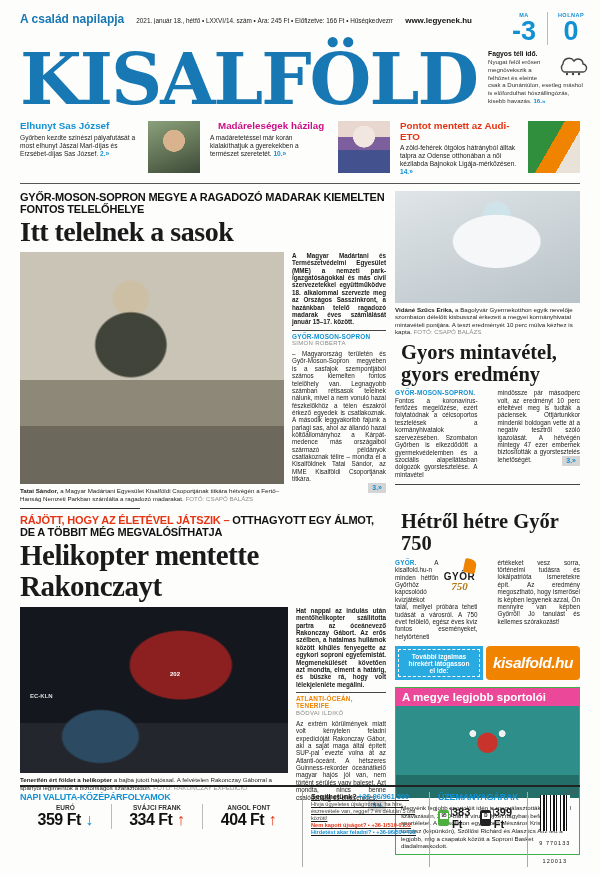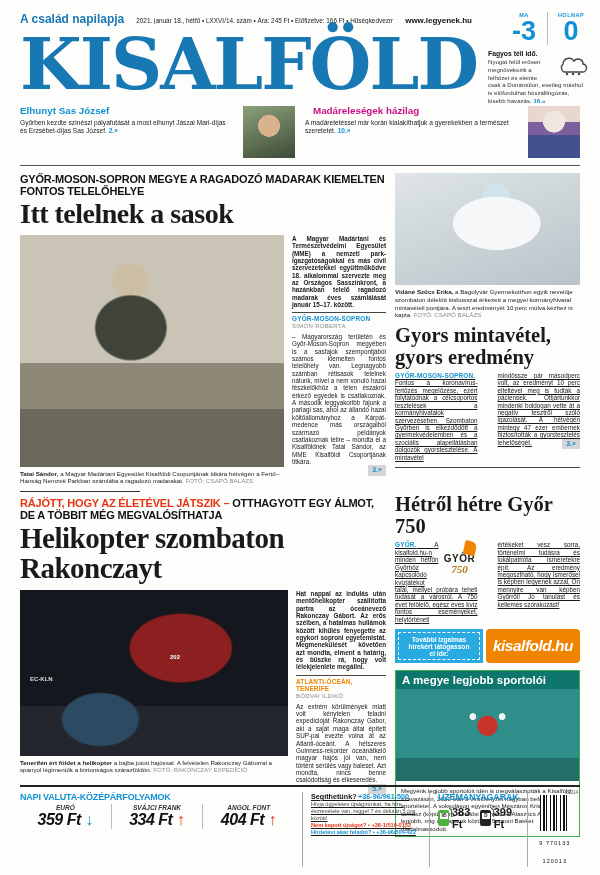--- a/index.html
+++ b/index.html
@@ -11,21 +11,21 @@
   }
   
   .topbar{ display:flex; align-items:baseline; gap:12px; padding-right:108px; }
   .tagline{ color:#1878b4; font-weight:bold; font-size:12px; white-space:nowrap; }
   .dateline{ font-size:6.4px; color:#222; flex:1; white-space:nowrap; overflow:hidden; }
   .website{ font-weight:bold; font-size:8px; color:#111; white-space:nowrap; }
   
   .masthead{
     font-family:"DejaVu Serif","Liberation Serif",serif; font-weight:bold;
     color:#1878b4; font-size:71px; letter-spacing:-2px; line-height:1.02;
-    margin-top:2px; margin-right:104px; white-space:nowrap;
+    margin-top:17px; margin-right:104px; white-space:nowrap;
   }
   
   .weather{ position:absolute; top:12px; right:12px; width:100px; }
   .temps{ display:flex; justify-content:flex-end; gap:6px; }
   .temp-col{ text-align:center; min-width:34px; }
   .temp-col .lab{ display:block; font-size:5.5px; font-weight:bold; color:#1191d4; letter-spacing:.5px; }
   .temp-col .val{ display:block; font-size:27px; font-weight:bold; color:#1191d4; line-height:1; }
   .temp-sep{ width:1px; background:#bbb; }
   .forecast{ margin-top:5px; font-size:6.1px; line-height:1.25; color:#333; position:relative; }
   .forecast .cloud{ float:right; margin:0 0 2px 3px; }
@@ -43,21 +43,21 @@
   .ph-child{ background:radial-gradient(circle at 50% 30%, #f2e7e0 0 24%, rgba(0,0,0,0) 25%), linear-gradient(180deg,#e8d7cf 0 30%, #7d5f9e 30% 55%, #44518f 55%); }
   .ph-handball{ background:linear-gradient(120deg,#2f8f3c 0 45%, #f08300 45% 70%, #e9e2d8 70%); }
   
   .main{ display:flex; gap:9px; margin-top:7px; }
   .col-left{ width:366px; flex:0 0 366px; }
   .col-right{ flex:1; }
   .kicker{ font-size:11px; font-weight:bold; letter-spacing:-0.2px; color:#111; }
   .kicker .kr{ color:#e63312; }
   .h-xl{ font-family:"Liberation Serif",serif; font-weight:bold; font-size:28px; letter-spacing:-0.5px; line-height:1.05; margin:2px 0 6px 0; }
   .h-l{ font-family:"Liberation Serif",serif; font-weight:bold; font-size:29px; letter-spacing:-0.5px; line-height:1.05; margin:2px 0 6px 0; }
-  .h-m{ font-family:"Liberation Serif",serif; font-weight:bold; font-size:20.5px; line-height:1.08; margin:5px 0 4px 0; }
+  .h-m{ font-family:"Liberation Serif",serif; font-weight:bold; font-size:20.5px; line-height:1.08; margin:5px 0 4px 6px; }
   .art-row{ display:flex; gap:8px; }
   .photo-col{ flex:0 0 264px; width:264px; }
   .photo-col2{ flex:0 0 268px; width:268px; }
   .txt-col{ flex:1; font-size:6.3px; line-height:1.17; text-align:justify; }
   .intro{ font-weight:bold; }
   .locblock{ border-top:1px solid #444; margin:4px 0 3px 0; padding-top:2px; }
   .loclabel{ color:#1191d4; font-weight:bold; font-size:6.4px; letter-spacing:.2px; }
   .loclabel.orange{ color:#f08300; }
   .byline{ color:#8a8a8a; font-size:6px; letter-spacing:.3px; display:block; }
   .pref{ float:right; background:#d5d5d5; color:#1191d4; font-weight:bold; font-size:7px; padding:1px 4px; margin-left:4px; }
@@ -72,47 +72,47 @@
       radial-gradient(ellipse at 55% 45%, #f6f7f8 0 30%, rgba(0,0,0,0) 31%),
       radial-gradient(circle at 55% 22%, #cfe3ea 0 10%, rgba(0,0,0,0) 11%),
       linear-gradient(160deg,#dfe5e8,#b9c3c8); }
   .photo-heli{ width:268px; height:166px; position:relative; background:
       radial-gradient(ellipse at 60% 35%, #8c1f1f 0 22%, rgba(0,0,0,0) 23%),
       radial-gradient(ellipse at 30% 78%, #2d4a63 0 14%, rgba(0,0,0,0) 15%),
       linear-gradient(180deg,#14171d 0 70%, #23262c 70%); }
   .mark{ position:absolute; color:#ddd; font-size:6px; font-weight:bold; }
   .mark1{ left:10px; top:86px; } .mark2{ left:150px; top:64px; color:#fff; }
   .shortrule{ width:120px; border-top:1px solid #333; margin:6px 0 5px 0; }
-  .cols2{ display:flex; gap:20px; font-size:6.3px; line-height:1.18; text-align:justify;text-decoration:underline; }
+  .cols2{ display:flex; gap:20px; font-size:6.3px; line-height:1.18; text-align:justify; }
   .cols2 > div{ flex:1; }
   .rule-top{ border-top:1px solid #444; margin-top:6px; padding-top:20px; }
   .g750-logo{ float:right; width:36px; height:36px; margin:2px 0 2px 3px; text-align:center; position:relative; }
   .g750-logo .ribbon{ position:absolute; right:2px; top:-2px; width:12px; height:14px; background:#f08300; transform:rotate(12deg); border-radius:2px 6px 2px 2px; }
   .g750-top{ font-weight:bold; font-size:10px; letter-spacing:.5px; display:block; margin-top:10px; }
   .g750-bottom{ font-family:"Liberation Serif",serif; font-style:italic; font-weight:bold; color:#b47718; font-size:11px; display:block; line-height:.8; }
   
   .promo{ display:flex; margin-top:6px; height:34px; }
   .promo-blue{ flex:1; background:#29aae1; border:2px solid #29aae1; outline:1px dashed #fff; outline-offset:-4px; color:#fff; font-weight:bold; font-size:6.6px; display:flex; align-items:center; justify-content:center; text-align:center; padding:2px 8px; }
   .promo-orange{ flex:0 0 94px; background:#f08300; color:#fff; display:flex; align-items:center; justify-content:center; font-weight:bold; font-style:italic; font-size:15.5px; border-radius:4px; margin-left:3px; letter-spacing:-0.5px; }
   
   .sports{ border:1px solid #3fae49; margin-top:7px; }
-  .sports-head{ background:#0f766e; color:#fff; font-weight:bold; font-size:11.5px; padding:3px 6px; }
+  .sports-head{ background:#ec4899; color:#fff; font-weight:bold; font-size:11.5px; padding:3px 6px; }
   .photo-gym{ width:100%; height:92px; background:
       radial-gradient(circle at 50% 40%, #c8332b 0 9%, rgba(0,0,0,0) 10%),
       radial-gradient(circle at 42% 30%, #f1f1f1 0 2.5%, rgba(0,0,0,0) 3%),
       radial-gradient(circle at 58% 30%, #f1f1f1 0 2.5%, rgba(0,0,0,0) 3%),
       linear-gradient(180deg,#2e8f8a 0 75%, #246e6a 75%); }
   .sports .caption{ padding:3px 5px 4px 5px; }
   
   .footer{ position:absolute; left:20px; right:20px; bottom:8px; border-top:2px solid #222; padding-top:5px; display:flex;margin-top:42px; }
   .f-cell{ padding:0 6px; }
   .f-sep{ width:1px; background:#aaa; margin:0 2px; }
   .f-curr{ flex:0 0 280px; padding-left:0; }
   .f-title{ color:#1191d4; font-weight:bold; font-size:9px; letter-spacing:-0.2px; }
-  .curr-row{ display:flex; margin-top:2px;font-style:italic; }
+  .curr-row{ display:flex; margin-top:2px; }
   .curr-item{ flex:1; text-align:center; border-left:1px solid #bbb; }
   .curr-item:first-child{ border-left:none; }
   .curr-name{ font-size:6.5px; font-weight:bold; color:#333; display:block; }
   .curr-val{ font-size:16px; font-weight:bold; color:#111; letter-spacing:-0.5px; }
   .dir-down{ color:#1191d4; font-weight:bold; } .dir-up{ color:#e63312; font-weight:bold; }
   .f-help{ flex:0 0 122px; font-size:5.6px; line-height:1.25;text-decoration:underline; }
   .f-help .ht{ font-weight:bold; font-size:7.2px; color:#111; }
   .f-help .hp{ font-weight:bold; font-size:7.2px; color:#1191d4; }
   .hline-red{ color:#e63312; font-weight:bold; display:block; }
   .hline-blue{ color:#1191d4; font-weight:bold; display:block; }
@@ -176,20 +176,27 @@
       </div>
       <div class="t-photo ph-man"></div>
     </div>
     <div class="teaser t2">
       <div class="t-text">
         <h3>Madáreleségek házilag</h3>
         <p><span>A madáretetéssel már korán kialakíthatjuk a gyerekekben a természet szeretetét.</span> <span class="bref">10.»</span></p>
       </div>
       <div class="t-photo ph-child"></div>
     </div>
+    <div class="teaser t3">
+      <div class="t-text">
+        <h3>Pontot mentett az Audi-ETO</h3>
+        <p><span>A zöld-fehérek ötgólos hátrányból álltak talpra az Odense otthonában a női kézilabda Bajnokok Ligája-mérkőzésen.</span> <span class="bref">14.»</span></p>
+      </div>
+      <div class="t-photo ph-handball"></div>
+    </div>
   </div>
 
   <div class="main">
 
     <div class="col-left">
 
       <div class="kicker">GYŐR-MOSON-SOPRON MEGYE A RAGADOZÓ MADARAK KIEMELTEN FONTOS TELELŐHELYE</div>
       <h2 class="h-xl">Itt telelnek a sasok</h2>
 
       <div class="art-row">
@@ -205,21 +212,21 @@
           </div>
           <p>– Magyarország területén és Győr-Moson-Sopron megyében is a sasfajok szempontjából számos kiemelten fontos telelőhely van. Legnagyobb számban rétisasok telelnek nálunk, mivel a nem vonuló hazai fészkelőkhöz a télen északról érkező egyedek is csatlakoznak. A második leggyakoribb fajunk a parlagi sas, ahol az állandó hazai költőállományhoz a Kárpát-medence más országaiból származó példányok csatlakoznak télire – mondta el a Kisalföldnek Tatai Sándor, az MME Kisalföldi Csoportjának titkára.</p>
           <span class="pref">3.»</span>
           <div class="clear"></div>
         </div>
       </div>
 
       <div class="shortrule"></div>
 
       <div class="kicker"><span class="kr">RÁJÖTT, HOGY AZ ÉLETÉVEL JÁTSZIK – </span><span>OTTHAGYOTT EGY ÁLMOT, DE A TÖBBIT MÉG MEGVALÓSÍTHATJA</span></div>
-      <h2 class="h-l">Helikopter szombaton Rakonczayt</h2>
+      <h2 class="h-l">Helikopter mentette Rakonczayt</h2>
 
       <div class="art-row">
         <div class="photo-col2">
           <div class="photo-heli">
             <span class="mark mark1">EC-KLN</span>
             <span class="mark mark2">202</span>
           </div>
           <p class="caption"><b>Tenerifén ért földet a helikopter</b><span> a bajba jutott hajóssal. A felvételen Rakonczay Gáborral a spanyol légimentők a biztonságos szárazföldön. </span><span class="credit">FOTÓ: RAKONCZAY EXPEDÍCIÓ</span></p>
         </div>
         <div class="txt-col">

